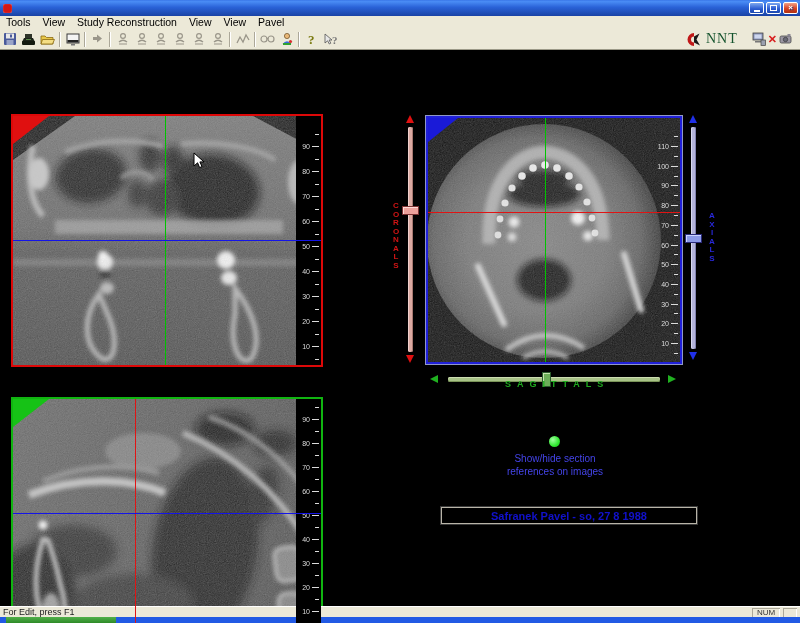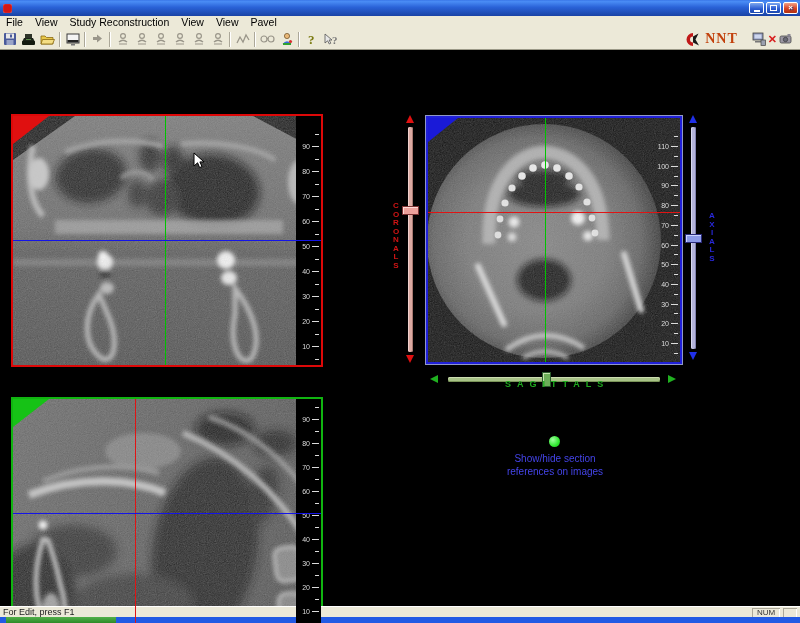--- a/index.html
+++ b/index.html
@@ -27,21 +27,21 @@
     display:flex;align-items:center;font-size:10.5px;color:#000;}
   .menu-item{padding:0 6px;height:13px;line-height:13px;}
 
   .toolbar{position:absolute;left:0;top:29px;width:800px;height:21px;background:#ece9d8;
     border-bottom:1px solid #9c9a88;display:flex;align-items:center;box-sizing:border-box;}
   .tbtn{width:19px;height:17px;display:flex;align-items:center;justify-content:center;flex:0 0 auto;}
   .tsep{width:1px;height:15px;background:#aca899;border-right:1px solid #fff;margin:0 2px;flex:0 0 auto;}
   .tbtn svg{display:block;}
   .tspacer{flex:1 1 auto;}
   .brand{display:flex;align-items:center;margin-right:14px;}
-  .brand-text{font-family:"Liberation Serif",serif;font-weight:bold;color:#c2410c;
+  .brand-text{font-family:"Liberation Serif",serif;font-weight:normal;color:#14532d;
     font-size:14px;letter-spacing:1px;margin-left:3px;}
   .conn{display:flex;align-items:center;gap:2px;margin-right:8px;}
   .conn-x{color:#d82020;font-weight:bold;font-size:11px;line-height:11px;}
 
   
   .client{position:absolute;left:0;top:50px;width:800px;height:556px;background:#000;}
 
   .view{position:absolute;box-sizing:border-box;background:#000;}
   .view svg{position:absolute;left:0;top:0;}
   #coronal{left:11px;top:64px;width:312px;height:253px;border:2px solid #dd0808;}
@@ -129,21 +129,21 @@
           <span class="minbar"></span>
         </span>
       <span class="winbtn">
           <span class="restsq"></span>
         </span>
       <span class="winbtn close">×</span>
     </span>
   </div>
 
   <div class="menubar">
-    <span class="menu-item">File</span>
+    <span class="menu-item">Tools</span>
     <span class="menu-item">View</span>
     <span class="menu-item">Study Reconstruction</span>
     <span class="menu-item">View</span>
     <span class="menu-item">View</span>
     <span class="menu-item">Pavel</span>
   </div>
 
   <div class="toolbar">
     <div class="tbtn">
       <svg width="14" height="14">
@@ -586,20 +586,23 @@
           <div class="rlabel" style="top: 212px;">10</div>
         </div>
       <div class="ch-v red-line" style="left:122px"></div>
       <div class="ch-h blue-line" style="top:114px"></div>
       <div class="corner green"></div>
     </div>
 
     <div class="green-dot" style="left:549px;top:386px"></div>
     <div class="showhide-label" style="left:460px;top:402px">Show/hide section
 references on images</div>
+    <div class="patient-box">
+      <span>Safranek Pavel - so, 27 8 1988</span>
+    </div>
   </div>
 
   <div class="statusbar">
     <span class="sb-msg">For Edit, press F1</span>
     <span class="sb-pane sb-num">NUM</span>
     <span class="sb-pane sb-grip"></span>
   </div>
 
   <div class="taskbar">
     <div class="start-frag"></div>

